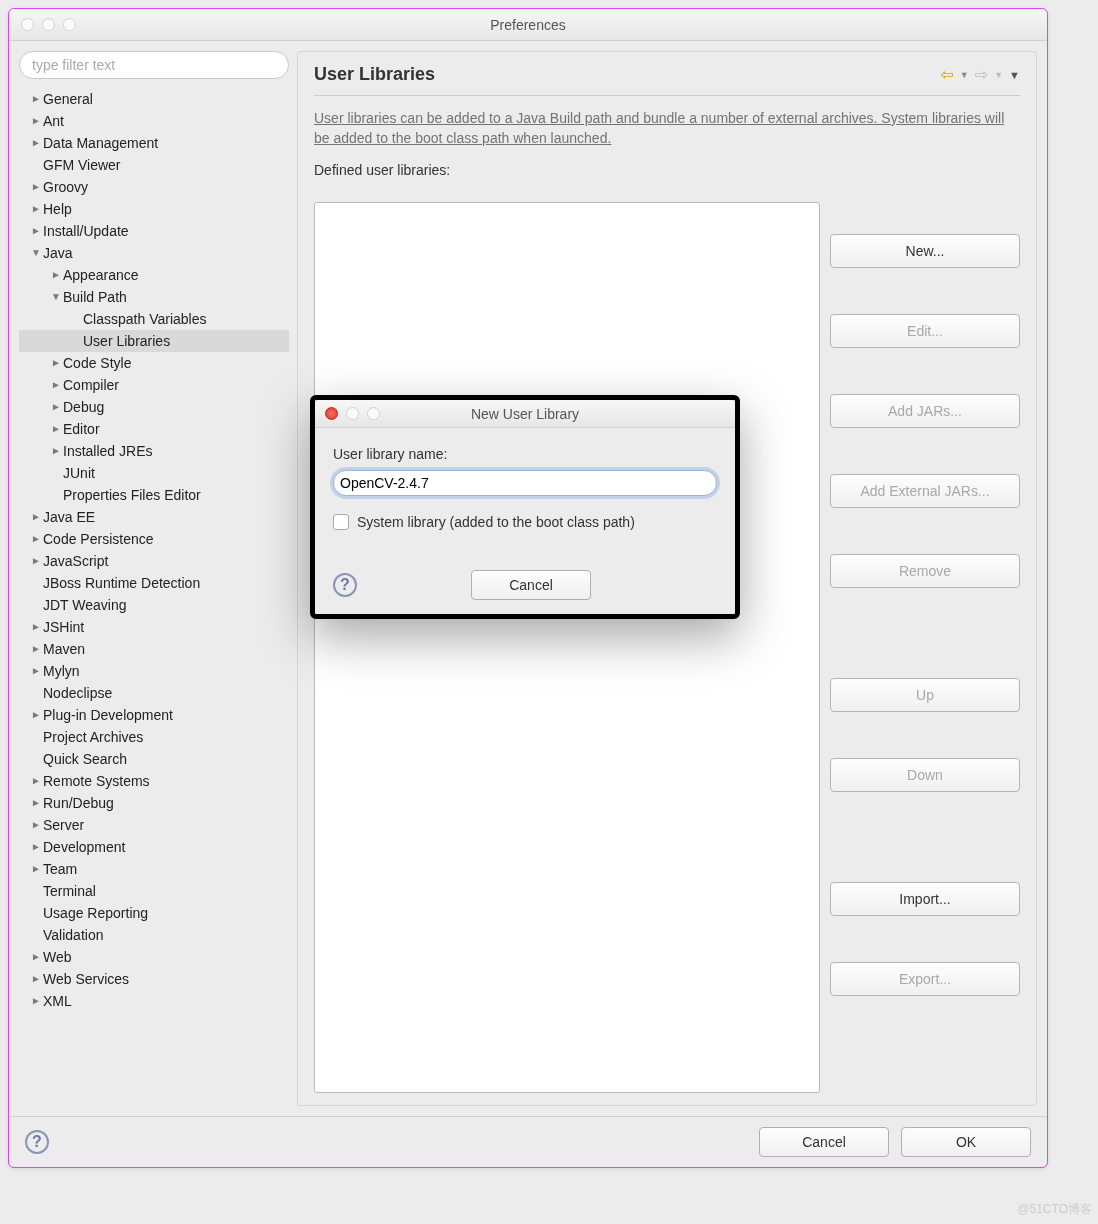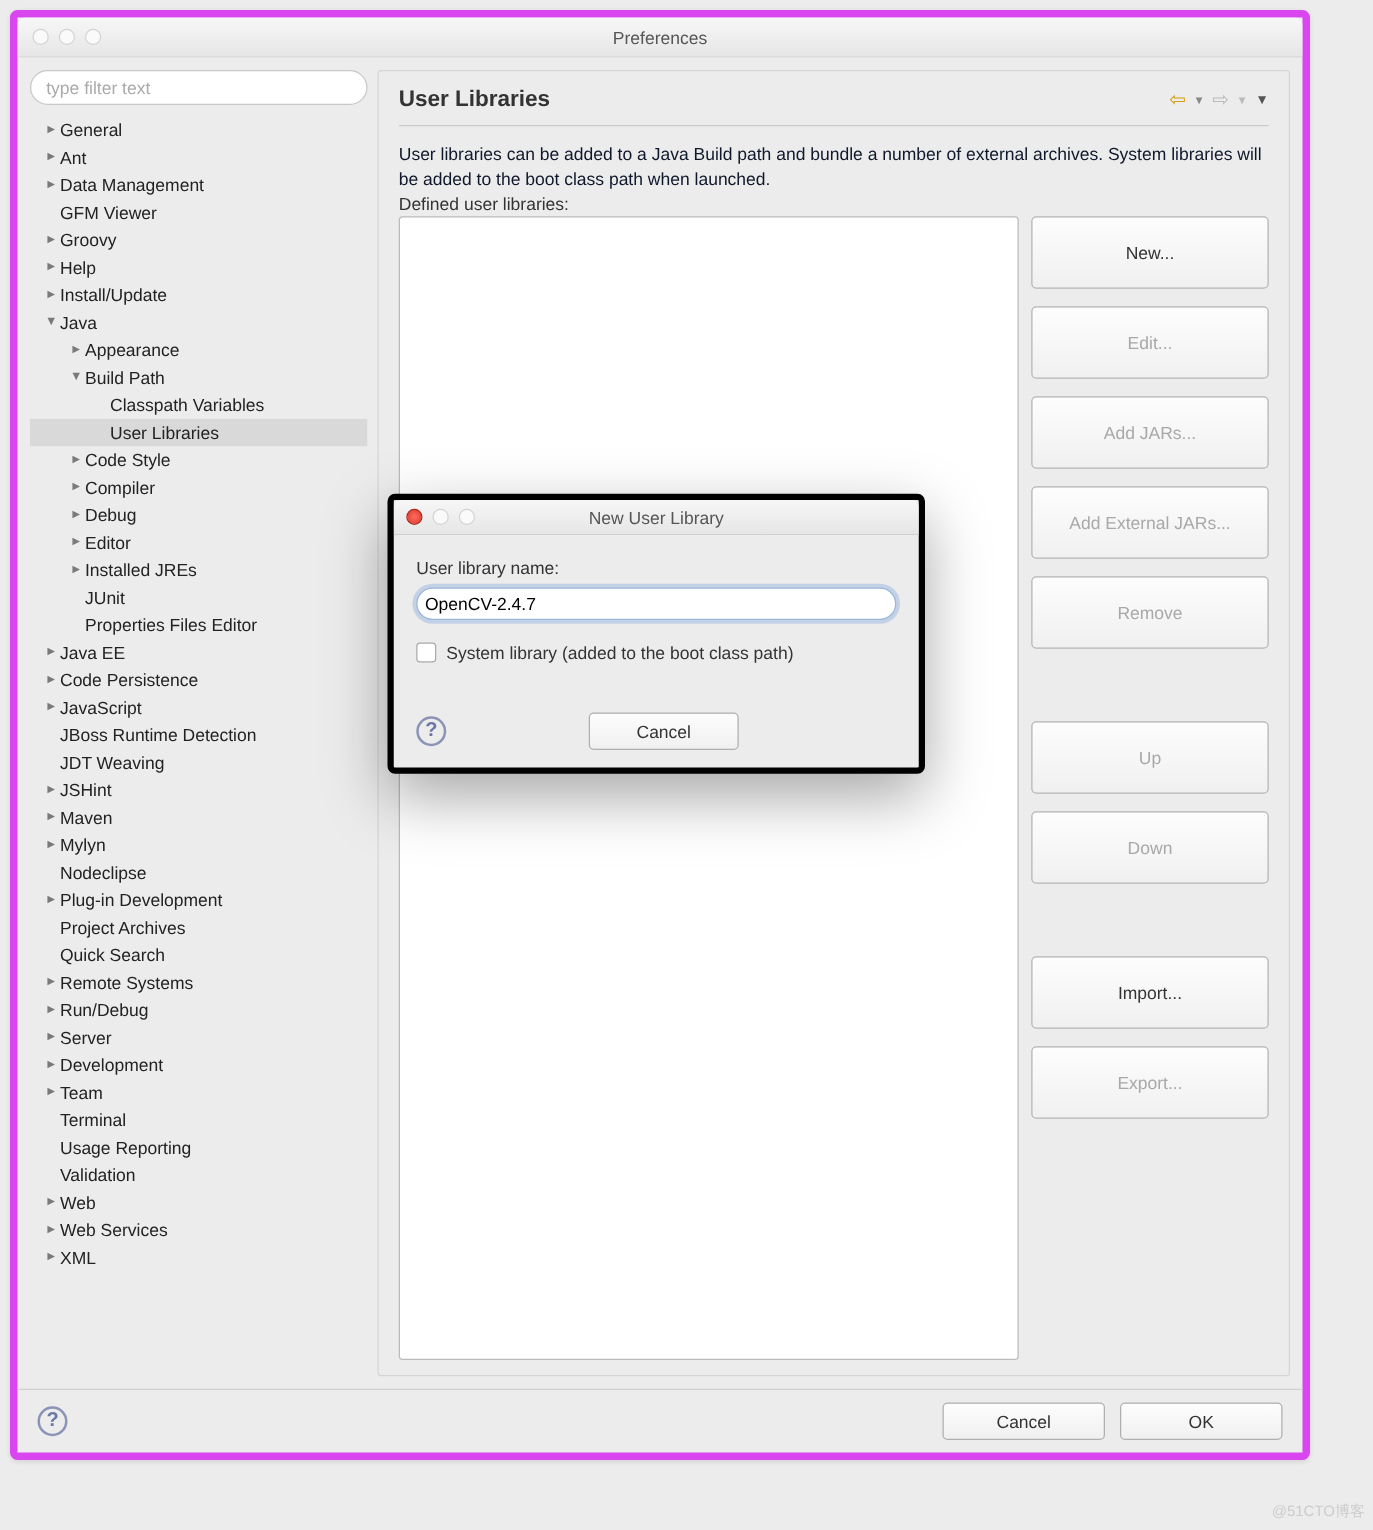--- a/index.html
+++ b/index.html
@@ -1,18 +1,18 @@
 <!DOCTYPE html>
 <html><head>
 <meta charset="utf-8">
 <style>
 * { box-sizing: border-box; margin: 0; padding: 0; }
 body { font-family: "Lucida Grande", "Helvetica Neue", Arial, sans-serif; font-size: 13px; color: #333; background: #ececec; width: 1098px; height: 1224px; position: relative; overflow: hidden; }
 
-.window { width: 1040px; height: 1160px; background: #ececec; border: 6px solid #d946ef; border-radius: 6px; position: absolute; left: 8px; top: 8px; display: flex; flex-direction: column; box-shadow: 0 1px 4px rgba(0,0,0,0.1); }
+.window { width: 1040px; height: 1160px; background: #ececec; border: 1px solid #d946ef; border-radius: 6px; position: absolute; left: 8px; top: 8px; display: flex; flex-direction: column; box-shadow: 0 1px 4px rgba(0,0,0,0.1); }
 
 .titlebar { height: 32px; background: linear-gradient(#f7f7f7,#e6e6e6); border-bottom: 1px solid #d0d0d0; border-radius: 6px 6px 0 0; display: flex; align-items: center; position: relative; }
 .traffic { display: flex; gap: 8px; position: absolute; left: 12px; }
 .tlight { width: 13px; height: 13px; border-radius: 50%; border: 1px solid rgba(0,0,0,0.15); background: #fafafa; }
 .title { flex: 1; text-align: center; color: #555; font-size: 14px; }
 
 .body { flex: 1; display: flex; padding: 10px; gap: 8px; min-height: 0; }
 
 .sidebar { width: 270px; display: flex; flex-direction: column; }
 .filter { background: #fff; border: 1px solid #c8c8c8; border-radius: 14px; padding: 5px 12px; color: #aaa; font-size: 14px; margin-bottom: 9px; }
@@ -20,27 +20,27 @@
 .tree-item { display: flex; align-items: center; white-space: nowrap; cursor: default; }
 .tree-item.sel { background: #d9d9d9; }
 .tw { width: 14px; display: inline-flex; justify-content: center; color: #7a7a7a; font-size: 10px; }
 .ind0 { padding-left: 10px; } .ind1 { padding-left: 30px; } .ind2 { padding-left: 50px; }
 
 .main { flex: 1; background: #ececec; border: 1px solid #d5d5d5; border-radius: 3px; padding: 12px 16px; display: flex; flex-direction: column; min-height: 0; }
 .head { display: flex; align-items: center; border-bottom: 1px solid #ccc; padding-bottom: 10px; margin-bottom: 12px; }
 .head h2 { font-size: 18px; font-weight: bold; flex: 1; }
 .navarrows { display: flex; gap: 6px; align-items: center; }
 .navarrows span { font-size: 16px; }
-.desc { font-size: 14px; line-height: 20px; margin-bottom: 2px; color: #0f172a; }
-.lbl { font-size: 14px; margin-bottom: 2px; }
+.desc { font-size: 14px; line-height: 20px; margin-bottom: 14px; color: #737373; text-decoration: underline; }
+.lbl { font-size: 14px; margin-bottom: 24px; }
 .listbox-row { display: flex; gap: 10px; flex: 1; min-height: 0; }
 .listbox { flex: 1; background: #fff; border: 1px solid #bbb; border-radius: 3px; }
 .btncol { width: 190px; display: flex; flex-direction: column; gap: 14px; }
 .btncol .spacer { height: 30px; }
-.btn { background: linear-gradient(#fdfdfd,#f0f0f0); border: 1px solid #b5b5b5; border-radius: 4px; padding: 20px 10px; font-size: 14px; text-align: center; color: #333; }
+.btn { background: linear-gradient(#fdfdfd,#f0f0f0); border: 1px solid #b5b5b5; border-radius: 4px; padding: 8px 10px; font-size: 14px; text-align: center; color: #333; margin-top: 32px; }
 .btn.dis { color: #a8a8a8; }
 
 .footer { display: flex; align-items: center; padding: 10px 16px; border-top: 1px solid #d0d0d0; gap: 12px; }
 .footer .spacer { flex: 1; }
 .help-icon { width: 24px; height: 24px; border-radius: 50%; border: 2px solid #8b94b6; display: flex; align-items: center; justify-content: center; color: #6b77a6; font-weight: bold; font-size: 16px; }
 .btn2 { background: linear-gradient(#fdfdfd,#f0f0f0); border: 1px solid #b0b0b0; border-radius: 4px; padding: 6px 0; width: 130px; text-align: center; font-size: 14px; }
 
 .dialog { position: absolute; left: 310px; top: 395px; width: 430px; background: #ececec; border: 5px solid #000000; border-radius: 6px; box-shadow: 0 18px 50px rgba(0,0,0,0.35); }
 .dialog .dtitle { height: 28px; background: linear-gradient(#f7f7f7,#e6e6e6); border-bottom: 1px solid #d0d0d0; border-radius: 6px 6px 0 0; display: flex; align-items: center; position: relative; }
 .dialog .dtitle .traffic { left: 10px; }

